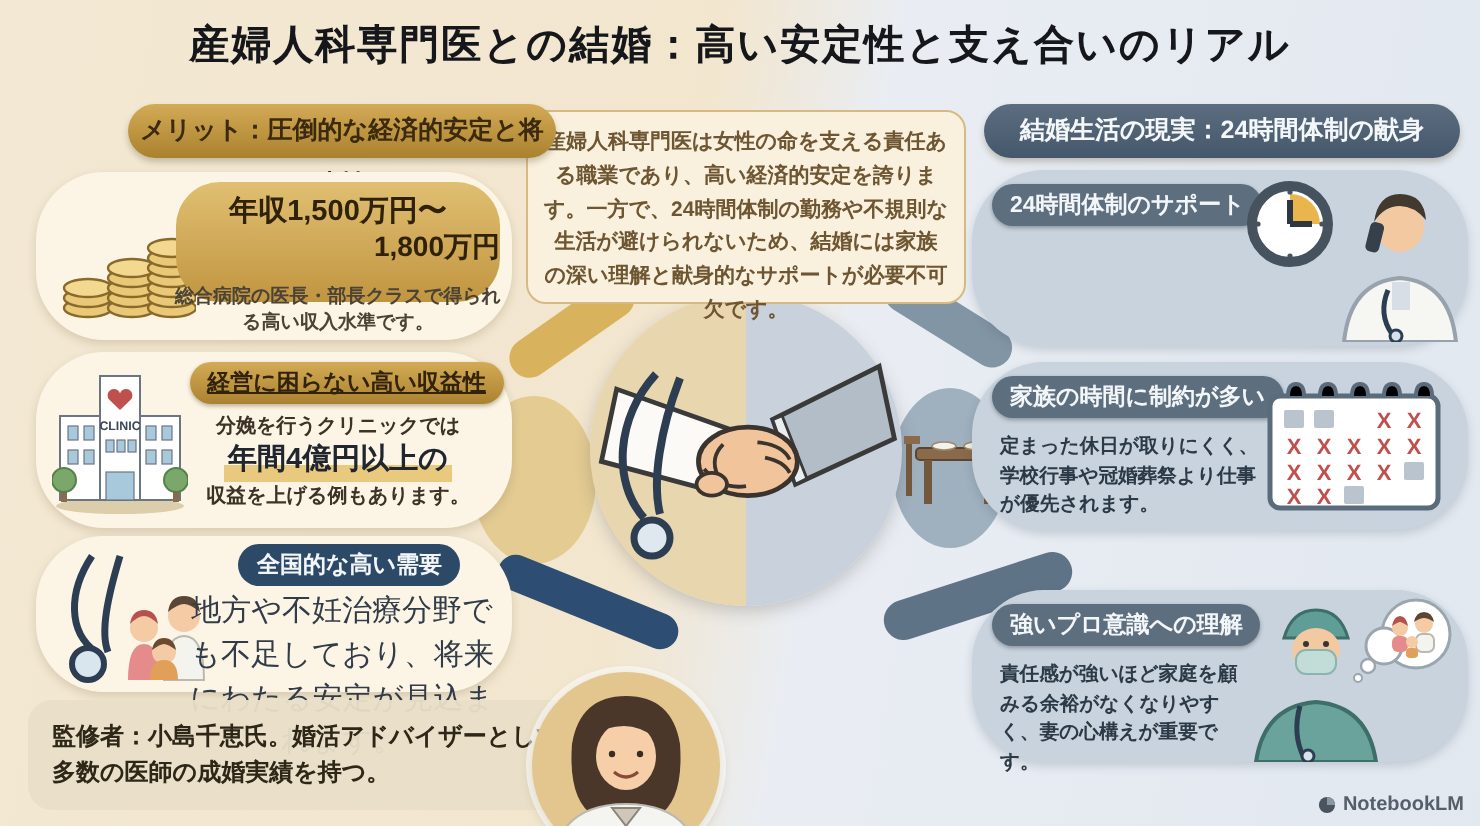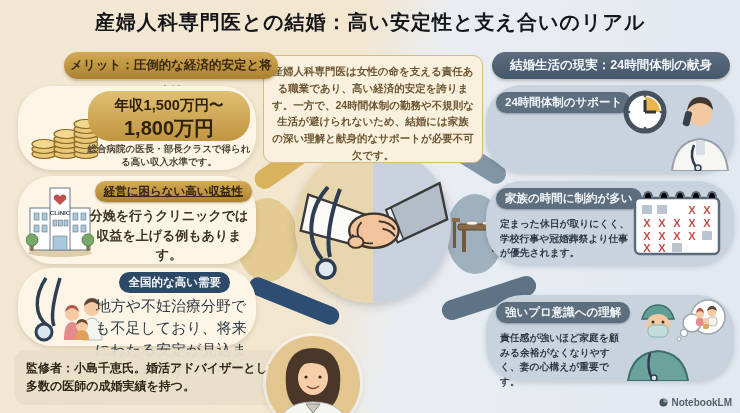--- a/index.html
+++ b/index.html
@@ -17,21 +17,21 @@
   
   .ribbon{ position:absolute; z-index:1; }
   .rb-gold1{ left:250px; top:154px; width:72px; height:20px; background:#d8b25c; border-radius:10px; transform:rotate(-35deg); }
   .rb-goldblob{ left:236px; top:198px; width:62px; height:84px; background:#e3cb92; border-radius:50%; }
   .rb-navy{ left:246px; top:292px; width:96px; height:18px; background:#2e4d72; border-radius:9px; transform:rotate(22deg); }
   .rb-slate1{ left:438px; top:150px; width:72px; height:20px; background:#8295a5; border-radius:10px; transform:rotate(32deg); }
   .rb-slateblob{ left:446px; top:194px; width:58px; height:80px; background:#9fb0bf; border-radius:50%; }
   .rb-slate2{ left:440px; top:288px; width:98px; height:20px; background:#5f7386; border-radius:10px; transform:rotate(-18deg); }
   
   .summary-box{
-    position:absolute; z-index:3; left:263px; top:55px; width:220px; height:108px;
+    position:absolute; z-index:3; left:263px; top:55px; width:220px; height:97px;
     background:#f9f1de; border:1.5px solid #d6ba82; border-radius:10px;
     padding:7px 8px; font-size:10.5px; font-weight:700; color:#6e5632;
     text-align:center; line-height:1.6;
   }
   .handshake-circle{
     position:absolute; z-index:2; left:295px; top:147px; width:156px; height:156px;
     border-radius:50%;
     background:linear-gradient(90deg,#e8d6ae 0 50%,#c9d2dc 50% 100%);
     box-shadow:0 3px 8px rgba(80,80,80,.25);
   }
@@ -61,41 +61,41 @@
   }
   .card{
     position:absolute; z-index:4; left:18px; width:238px;
     background:#fcf5e5; border-radius:34px;
     box-shadow:0 2px 5px rgba(120,100,60,.22);
   }
   .card-income{ top:86px; height:84px; }
   .card-clinic{ top:176px; height:88px; }
   .card-demand{ top:268px; height:78px; }
   .gold-box{
-    position:absolute; right:6px; top:5px; width:162px; height:50px;
+    position:absolute; right:6px; top:5px; width:162px; height:60px;
     background:linear-gradient(180deg,#e0bf72,#c19540);
     border-radius:22px; color:#2f2208; text-align:center; padding-top:5px;
   }
   .gold-box .l1{ font-size:14.5px; font-weight:700; }
-  .gold-box .l2{ font-size:20px; font-weight:700; }
+  .gold-box .l2{ font-size:14px; font-weight:700;text-align:right; }
   .income-caption{
     position:absolute; right:2px; top:57px; width:170px;
     font-size:9.5px; font-weight:700; color:#4c4337; text-align:center; line-height:1.35;
   }
   .badge{ position:absolute; font-weight:700; border-radius:15px; padding:3px 9px; font-size:11.5px; white-space:nowrap; }
   .badge-gold{
     right:4px; top:5px;
     background:linear-gradient(180deg,#d3ab56,#ab822f); color:#32230a;
     box-shadow:0 1px 2px rgba(90,70,30,.4);
     text-decoration:underline;
   }
   .badge-navy{ right:26px; top:4px; background:#2c4a68; color:#f3f6f9; }
   .badge-slate{ left:10px; top:7px; background:#5d6e7e; color:#f3f6f9; box-shadow:0 1px 2px rgba(40,55,70,.4); }
   .clinic-lines{ position:absolute; right:2px; top:30px; width:170px; text-align:center; }
-  .clinic-lines .s{ font-size:13px; font-weight:700; color:#3c3226; line-height:1.5; }
+  .clinic-lines .s{ font-size:10px; font-weight:700; color:#3c3226; line-height:1.5; }
   .clinic-lines .big{
     font-size:14.5px; font-weight:700; color:#21252d;
     background:linear-gradient(transparent 58%, #e9c97e 58%);
     display:inline-block; line-height:1.35; padding:0 2px;
   }
   .demand-body{
     position:absolute; right:2px; top:27px; width:166px;
     font-size:15px; font-weight:400; color:#323c48; text-align:center; line-height:1.45;
   }
   .note-box{
@@ -191,20 +191,21 @@
       <g>
         <rect x="4.5" y="60" width="3" height="7" fill="#8a6a4a"></rect>
         <circle cx="6" cy="56" r="6" fill="#7aa86a" stroke="#55804a"></circle>
         <rect x="60.5" y="60" width="3" height="7" fill="#8a6a4a"></rect>
         <circle cx="62" cy="56" r="6" fill="#7aa86a" stroke="#55804a"></circle>
       </g>
     </svg>
     <div class="badge badge-gold">経営に困らない高い収益性</div>
     <div class="clinic-lines">
       <div class="s">分娩を行うクリニックでは</div>
+      <div><span class="big">年間4億円以上の</span></div>
       <div class="s">収益を上げる例もあります。</div>
     </div>
   </div>
 
   <div class="card card-demand">
     <svg class="icon-abs" style="position:absolute;left:6px;top:6px" width="92" height="68" viewBox="0 0 92 68">
       <path d="M22 4 C10 22 10 42 24 52" fill="none" stroke="#2e3e52" stroke-width="3.5"></path>
       <path d="M36 4 C30 24 26 42 30 52" fill="none" stroke="#2e3e52" stroke-width="3.5"></path>
       <circle cx="20" cy="58" r="8" fill="#d9e6ee" stroke="#2e3e52" stroke-width="3"></circle>
       <circle cx="48" cy="40" r="7" fill="#f4cba4"></circle>

